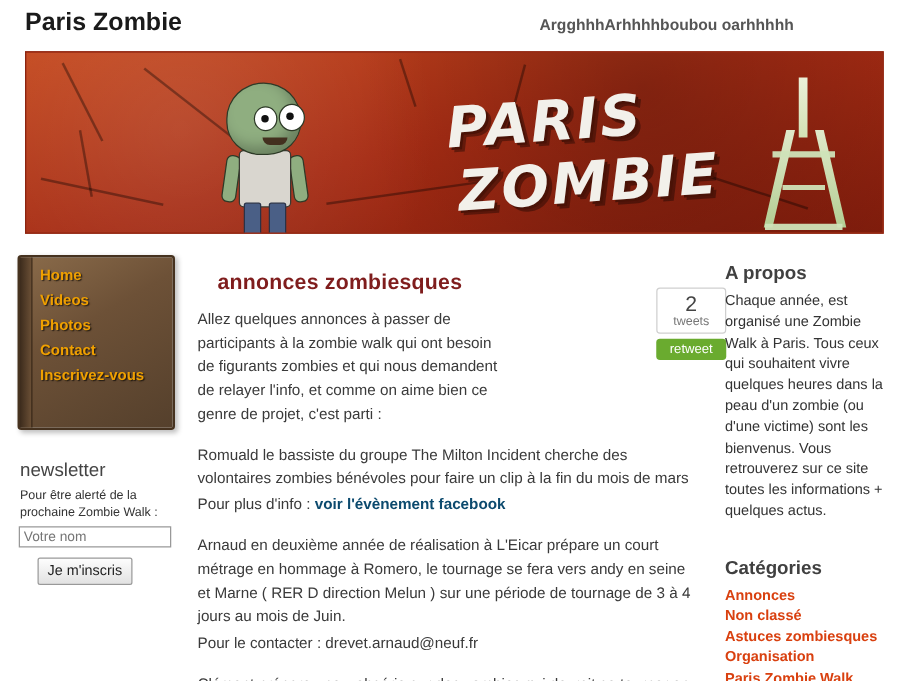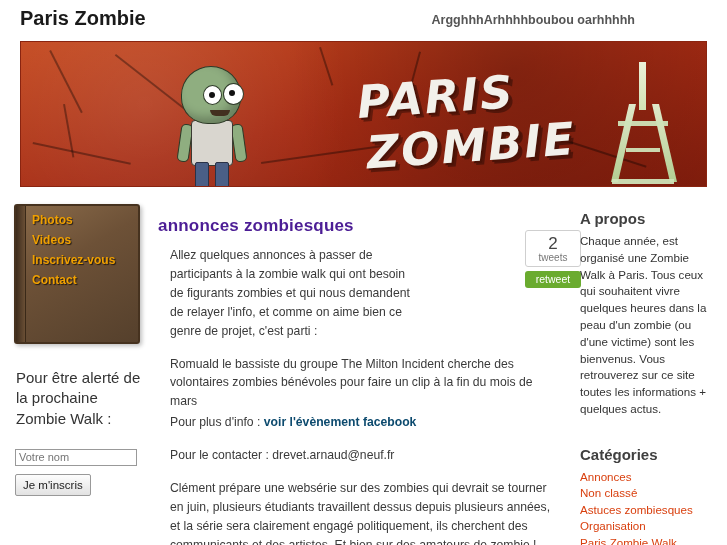--- a/index.html
+++ b/index.html
@@ -264,63 +264,63 @@
     margin-top: 24px;
     width: 132px;
   }
   .side-heading {
     font-size: 15px;
     color: #444;
     margin: 0 0 5px 2px;
     font-weight: normal;
   }
   .newsletter p {
-    font-size: 15px;
+    font-size: 10px;
     color: #333;
-    margin: 0 0 20px 2px;
+    margin: 0 0 4px 2px;
     line-height: 1.35;
   }
   .nl-input {
     display: block;
     width: 122px;
     height: 17px;
     margin: 0 0 8px 1px;
     padding: 1px 3px;
     font-size: 11px;
     font-family: "Liberation Sans", sans-serif;
     border: 1px solid #999;
     background: #fff;
     color: #333;
     box-sizing: border-box;
   }
   .nl-submit {
-    margin-left: 1px;
+    margin-left: 16px;
     padding: 4px 7px;
     font-size: 11.5px;
     font-family: "Liberation Sans", sans-serif;
     background: linear-gradient(#fdfdfd, #e2e2e2);
     border: 1px solid #999;
     border-radius: 2px;
     color: #222;
     cursor: pointer;
   }
 
   
   .post-title {
     font-size: 17px;
     font-weight: bold;
-    color: #4c1d95;
-    margin: 20px 0 10px 0;
+    color: #7f1d1d;
+    margin: 20px 0 10px 16px;
     letter-spacing: 0.2px;
   }
   .post-body p {
     font-size: 12.2px;
     line-height: 1.55;
     color: #3a3a3a;
-    margin: 0 0 14px 12px;
+    margin: 0 0 14px 0;
   }
   .post-body p.tight { margin-bottom: 2px; }
   .post-body a {
     color: #0c4a6e;
     font-weight: bold;
     text-decoration: none;
   }
 
   
   .tweet-box {
@@ -374,21 +374,21 @@
     margin: 0 0 4px 0;
     padding: 0;
   }
   .cat-list li {
     font-size: 11.6px;
     line-height: 1.42;
     margin: 0;
   }
   .cat-list li a {
     color: #d9400f;
-    font-weight: normal;
+    font-weight: bold;
     text-decoration: none;
     cursor: pointer;
   }
   .year-list {
     list-style: none;
     margin: 0;
     padding: 0 0 0 14px;
   }
 </style>
 </head>
@@ -441,27 +441,29 @@
       <div class="seg bar2"></div>
       <div class="seg base"></div>
     </div>
   </div>
 
   <div class="content">
 
     <div class="col-left">
       <div class="nav-panel">
         <div class="strip"></div>
+        <div class="nav-item">Home</div>
+        <div class="nav-item">Videos</div>
         <div class="nav-item">Photos</div>
-        <div class="nav-item">Videos</div>
+        <div class="nav-item">Contact</div>
         <div class="nav-item">Inscrivez-vous</div>
-        <div class="nav-item">Contact</div>
       </div>
 
       <div class="newsletter">
+        <h3 class="side-heading">newsletter</h3>
         <p>Pour être alerté de la prochaine Zombie Walk :</p>
         <input class="nl-input" type="text" placeholder="Votre nom" style="">
         <button class="nl-submit">Je m'inscris</button>
       </div>
     </div>
 
     <div class="col-main">
       <h2 class="post-title">annonces zombiesques</h2>
 
       <div class="tweet-box">
@@ -472,20 +474,21 @@
         <div class="retweet-btn">retweet</div>
       </div>
 
       <div class="post-body">
         <p style="width:250px;">Allez quelques annonces à passer de participants à la zombie walk qui ont besoin de figurants zombies et qui nous demandent de relayer l'info, et comme on aime bien ce genre de projet, c'est parti :</p>
         <p class="tight">Romuald le bassiste du groupe The Milton Incident cherche des volontaires zombies bénévoles pour faire un clip à la fin du mois de mars</p>
         <p>
           <span>Pour plus d'info :</span>
           <a href="#">voir l'évènement facebook</a>
         </p>
+        <p class="tight">Arnaud en deuxième année de réalisation à L'Eicar prépare un court métrage en hommage à Romero, le tournage se fera vers andy en seine et Marne ( RER D direction Melun ) sur une période de tournage de 3 à 4 jours au mois de Juin.</p>
         <p>Pour le contacter : drevet.arnaud@neuf.fr</p>
         <p class="tight">Clément prépare une websérie sur des zombies qui devrait se tourner en juin, plusieurs étudiants travaillent dessus depuis plusieurs années, et la série sera clairement engagé politiquement, ils cherchent des communicants et des artistes. Et bien sur des amateurs de zombie !</p>
 
       </div>
     </div>
 
     <div class="col-right">
       <h3 class="right-heading">A propos</h3>
       <p class="right-text">Chaque année, est organisé une Zombie Walk à Paris. Tous ceux qui souhaitent vivre quelques heures dans la peau d'un zombie (ou d'une victime) sont les bienvenus. Vous retrouverez sur ce site toutes les informations + quelques actus.</p>
 

